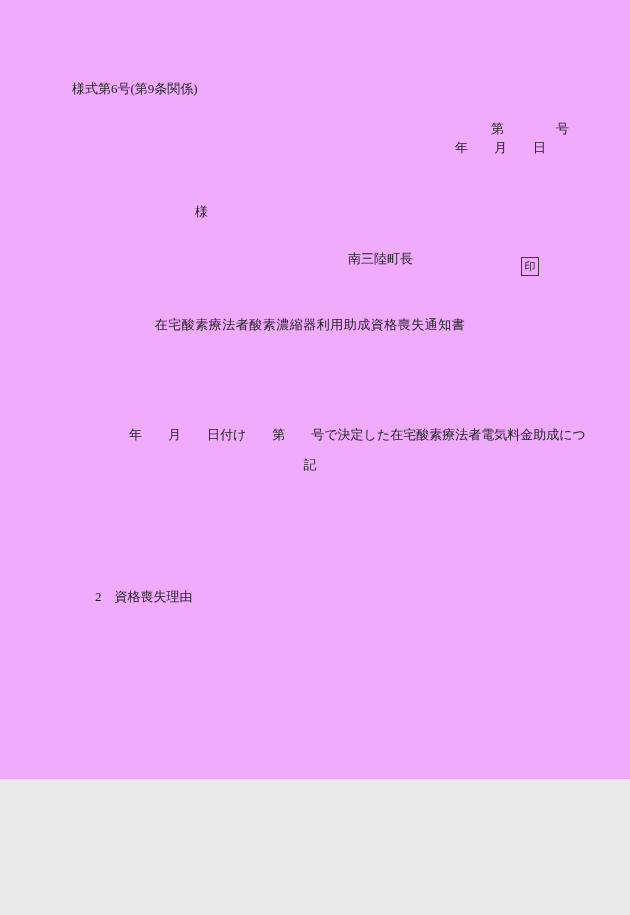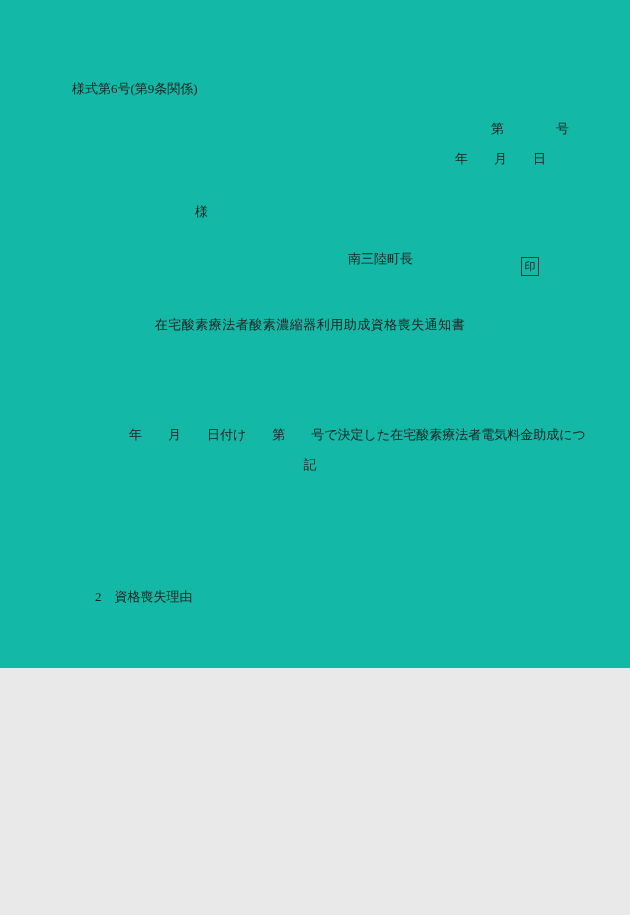--- a/index.html
+++ b/index.html
@@ -3,23 +3,23 @@
 <meta charset="utf-8">
 <style>
   html, body {
     margin: 0;
     padding: 0;
     background: #e9e9e9;
   }
   .page {
     position: relative;
     width: 630px;
-    height: 668px;
+    height: 779px;
     margin: 0 auto;
-    background: #14b8a6;
+    background: #f0abfc;
     color: #1f1f1f;
     font-family: "Liberation Serif", "DejaVu Serif", serif;
     font-size: 13px;
     overflow: hidden;
   }
   .abs {
     position: absolute;
     white-space: pre;
     line-height: 1.25;
   }
@@ -61,21 +61,21 @@
 </style>
 </head>
 <body>
 
 <div class="page">
 
   <div class="abs" style="left:72px; top:81px;">様式第6号(第9条関係)</div>
 
   <div class="abs" style="left:455px; top:121px;margin-left:36px;">第　　　　号</div>
 
-  <div class="abs" style="left:455px; top:151px;font-family:Liberation Serif, serif;">年　　月　　日</div>
+  <div class="abs" style="left:455px; top:140px;font-family:Liberation Serif, serif;">年　　月　　日</div>
 
   <div class="abs" style="left:195px; top:204px;">様</div>
 
   <div class="abs" style="left:348px; top:251px;">南三陸町長</div>
 
   <div class="seal-box">
     <span>印</span>
   </div>
 
   <div class="abs centered doc-title" style="top:317px;">在宅酸素療法者酸素濃縮器利用助成資格喪失通知書</div>

